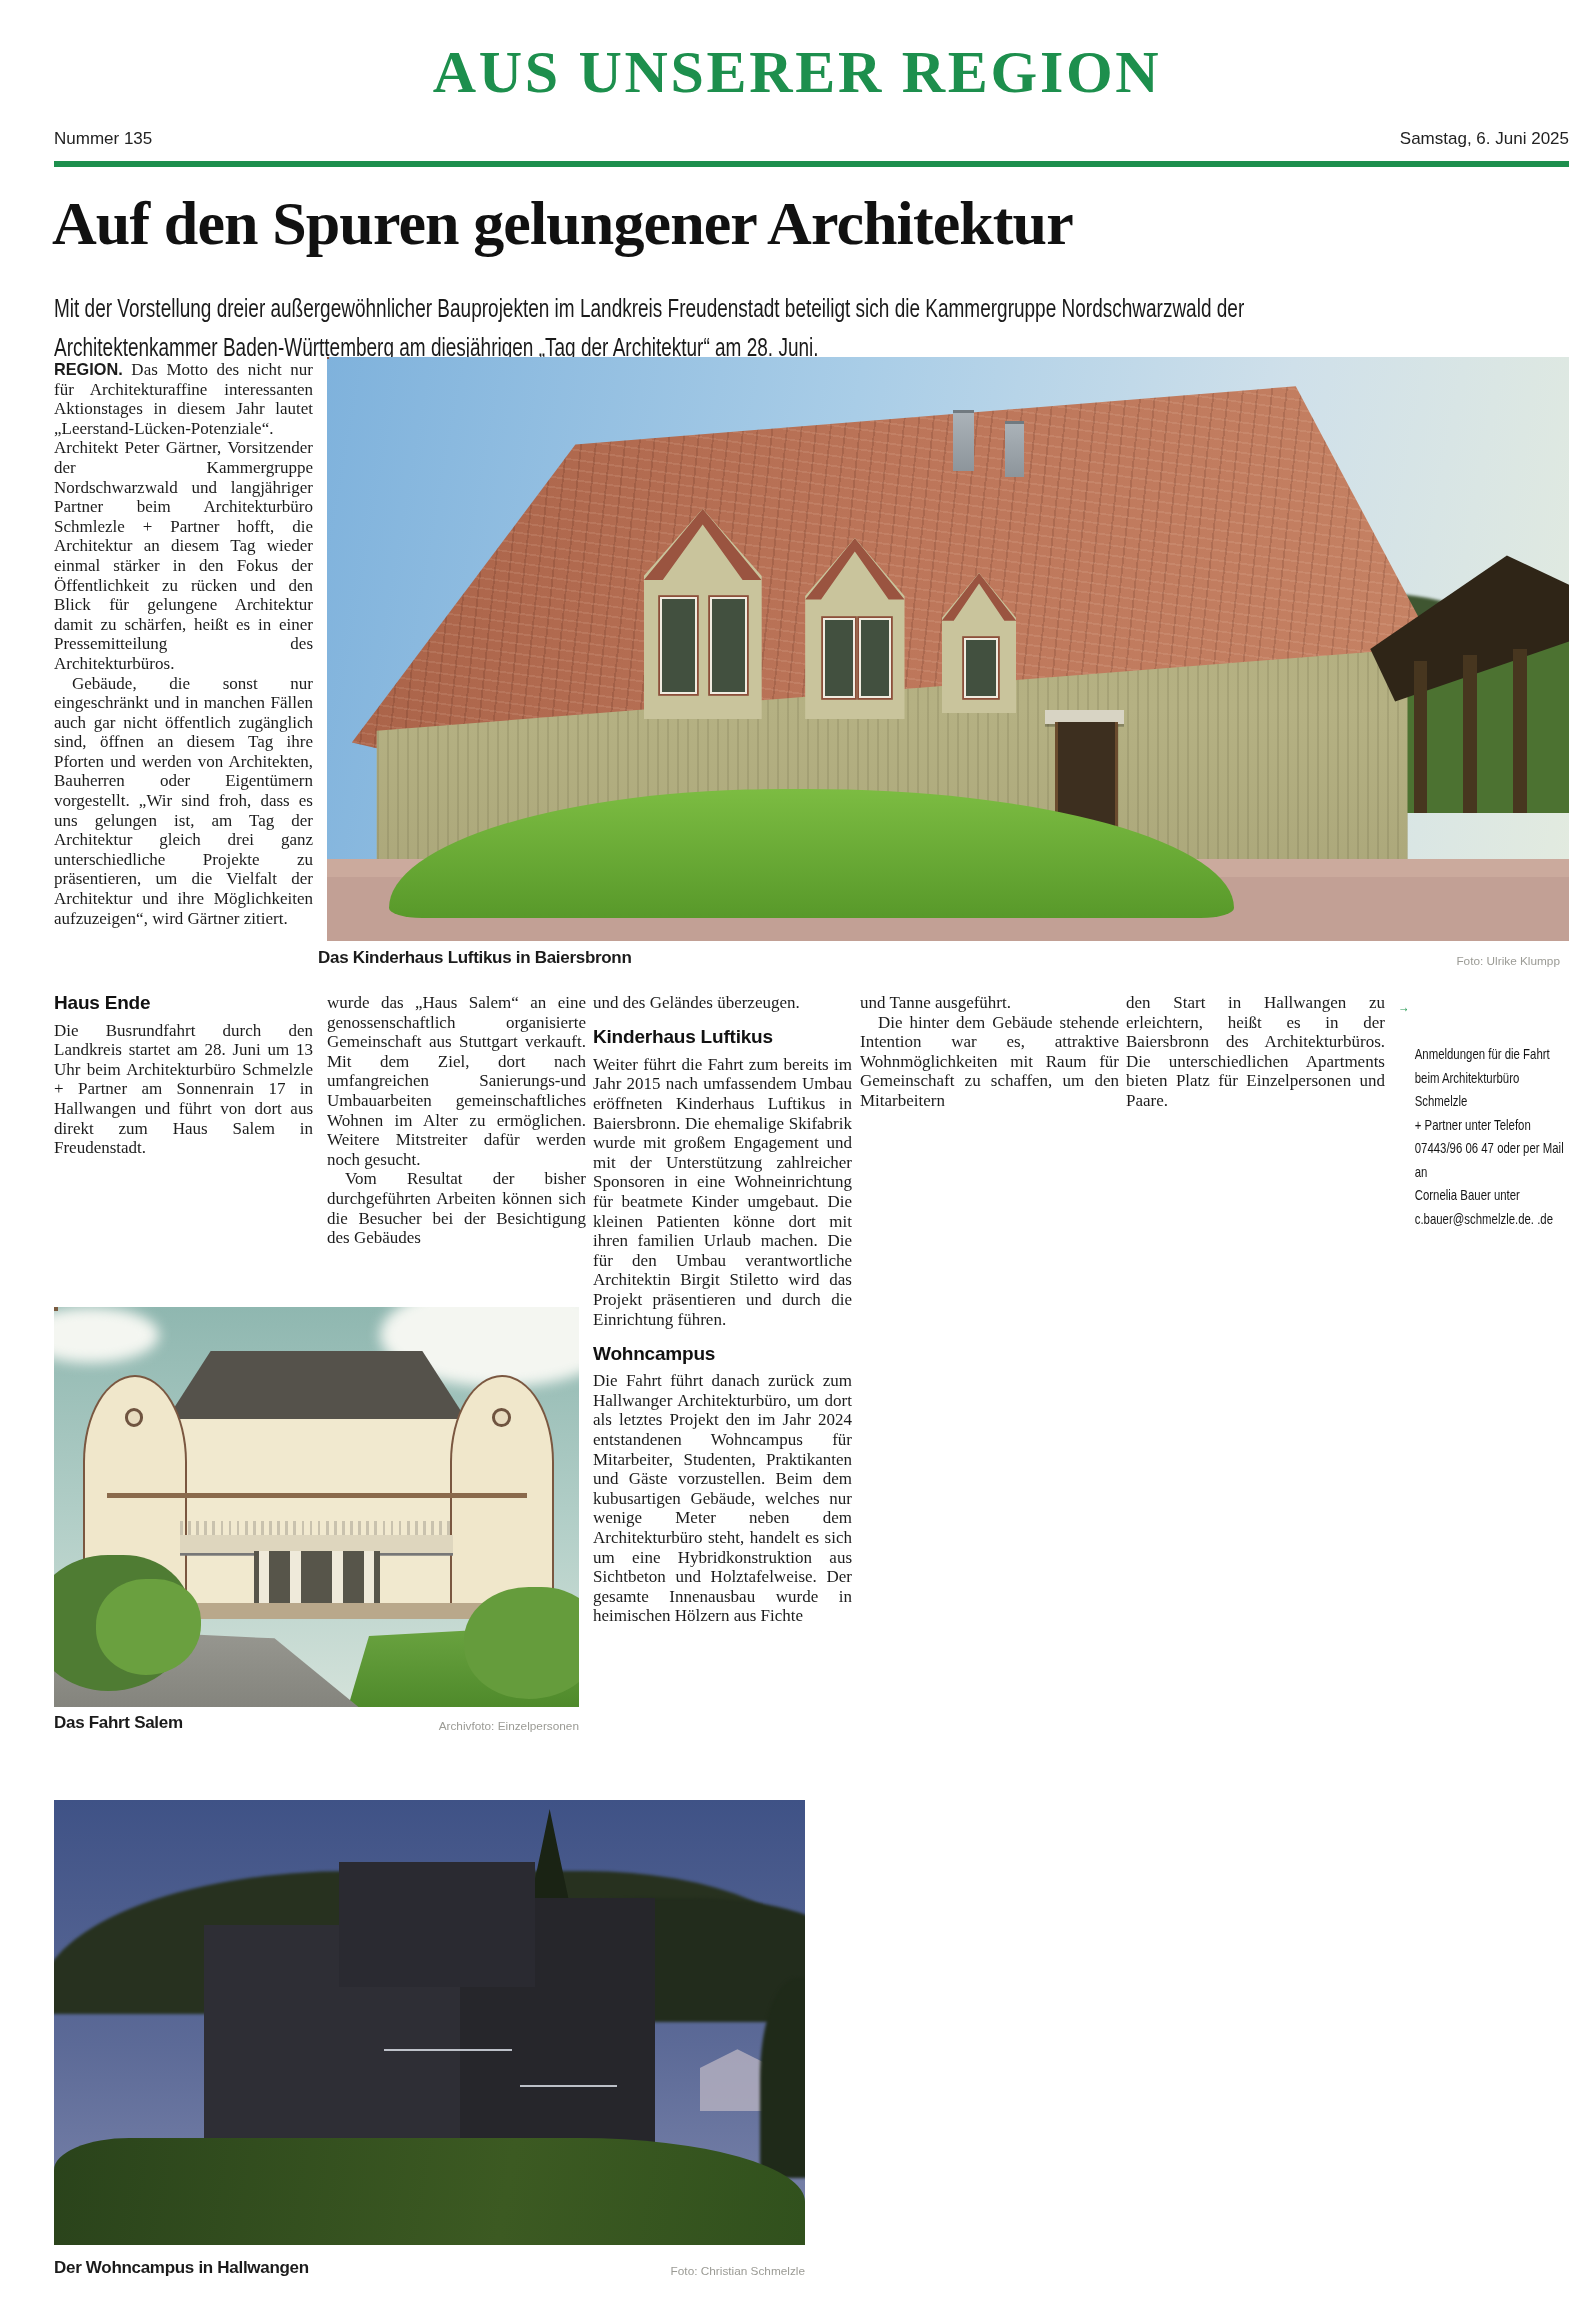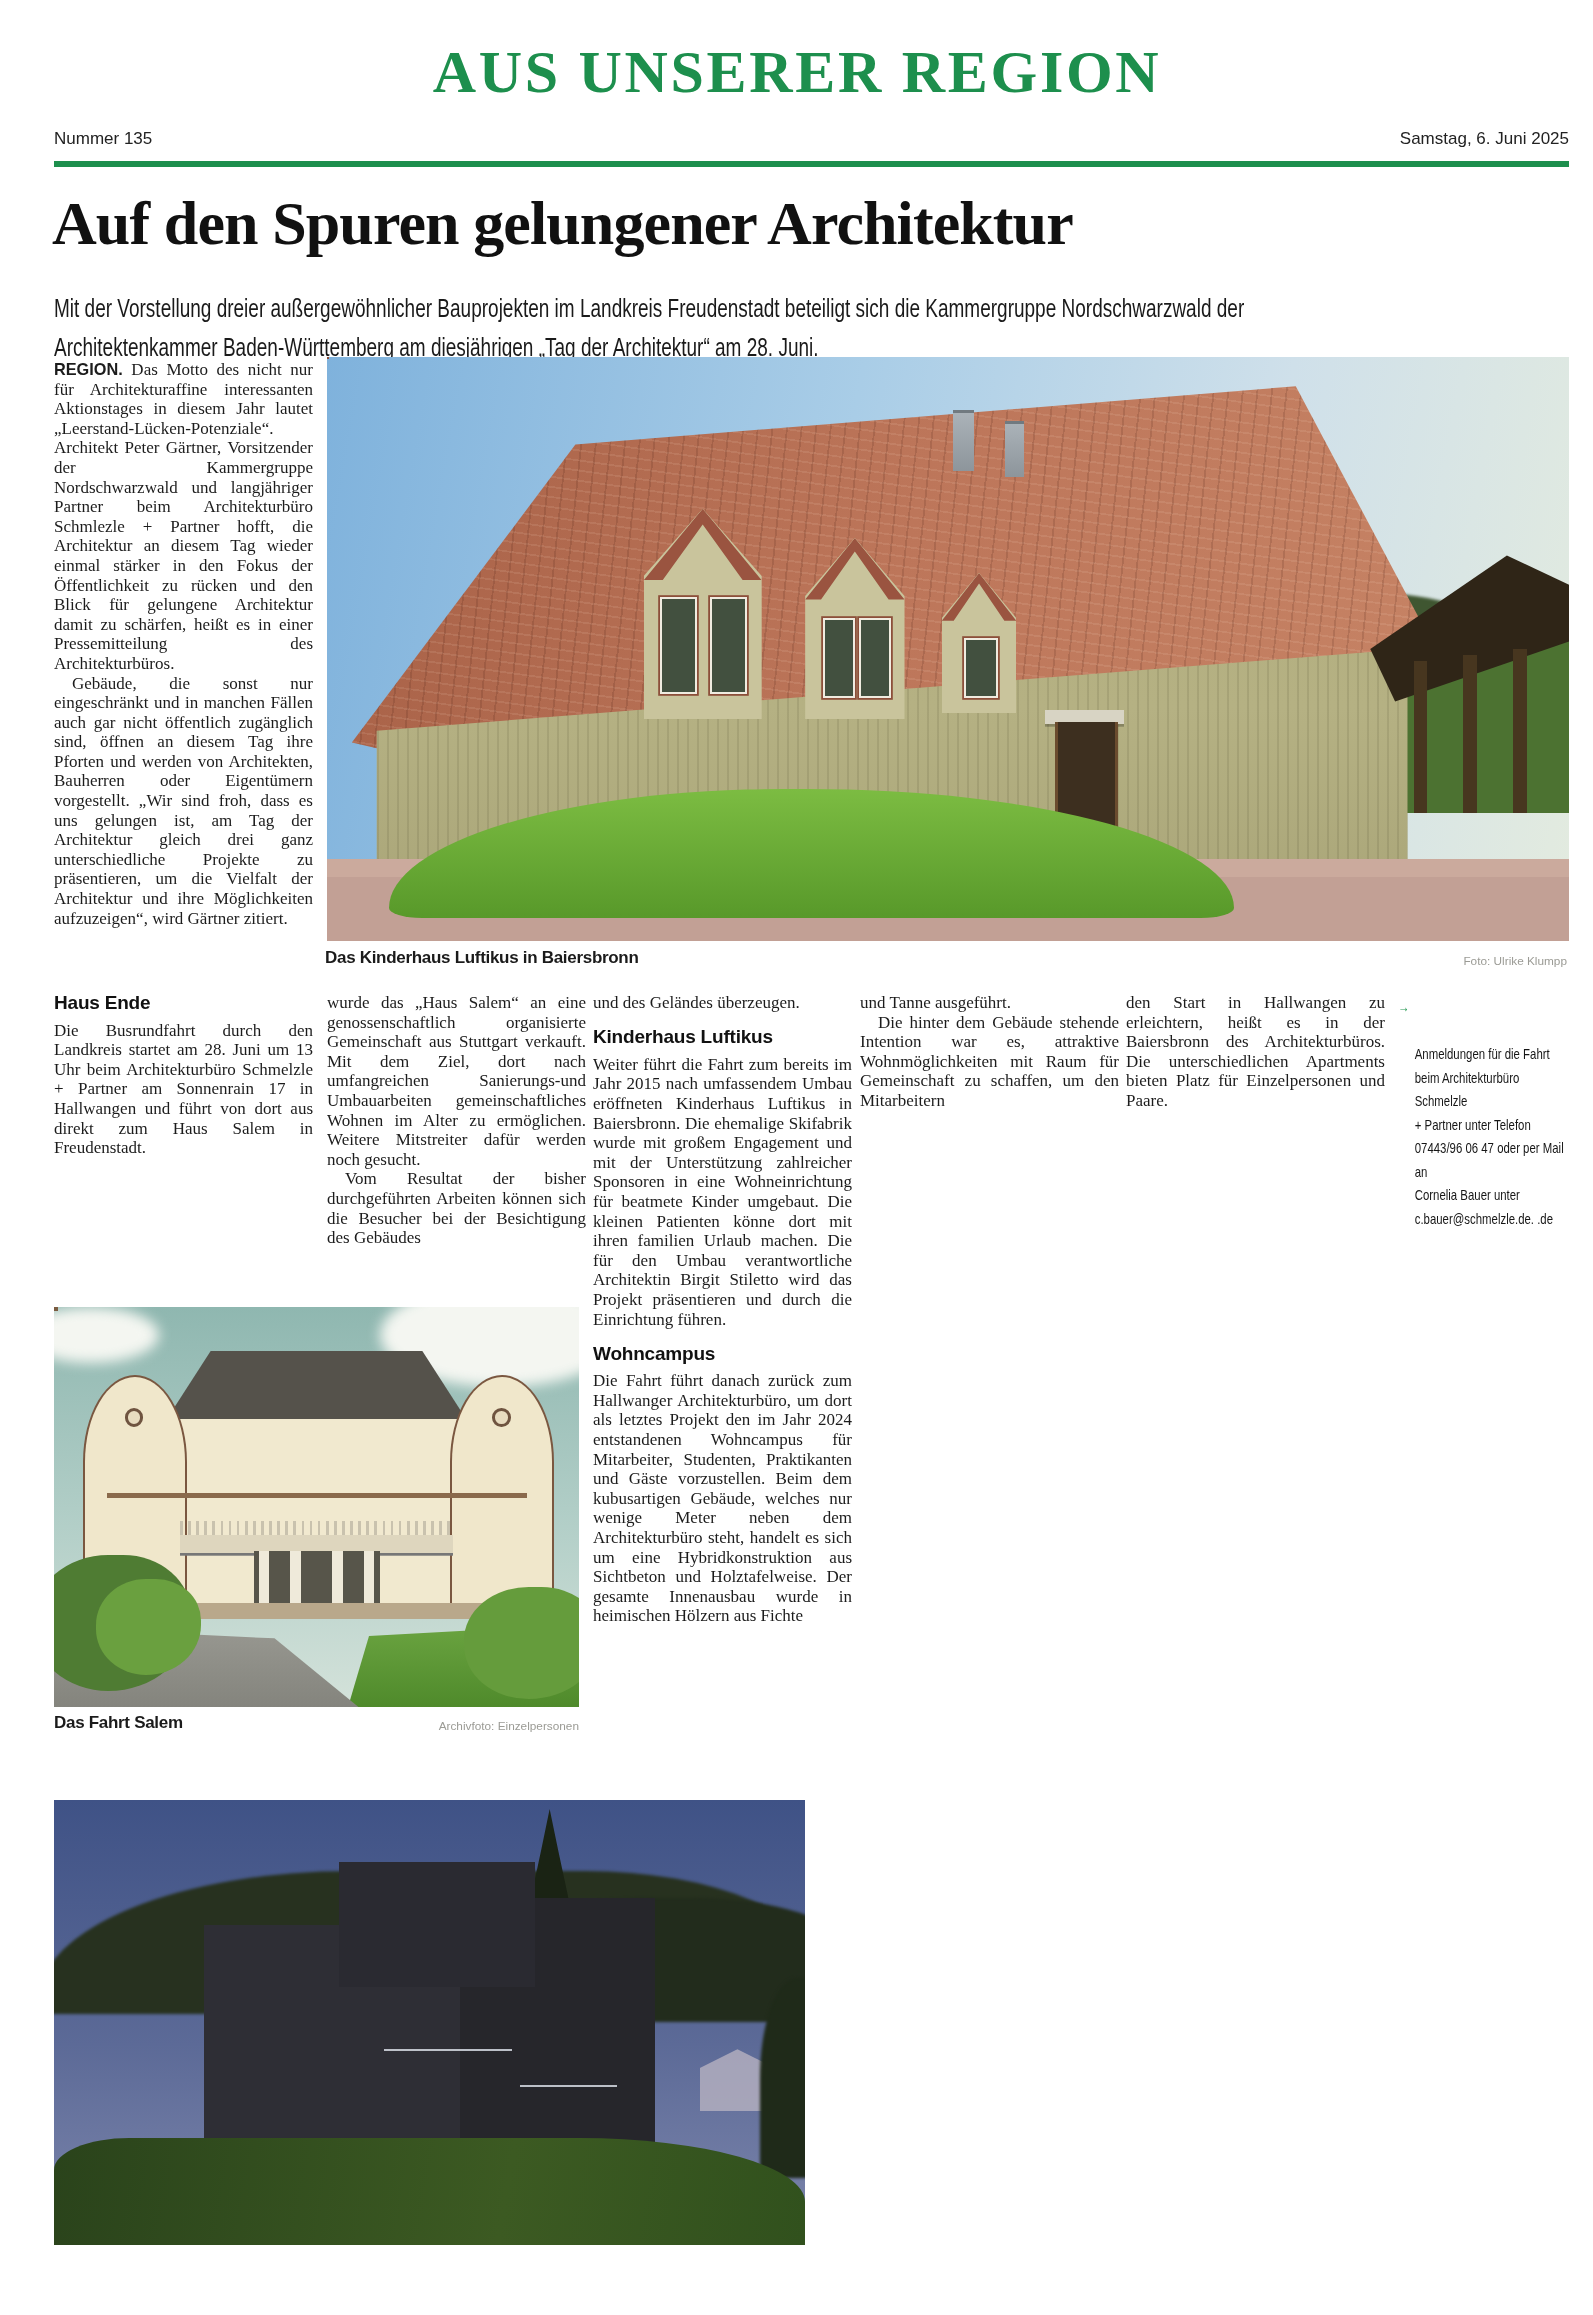--- a/index.html
+++ b/index.html
@@ -192,21 +192,21 @@
         <div class="leaf" style="left: -4%; top: -6%; width: 26%; height: 28%; transform: rotate(-12deg);"></div>
         <div class="leaf" style="left: 17%; top: -8%; width: 17%; height: 18%; transform: rotate(8deg);"></div>
         <div class="leaf" style="left: 33%; top: -7%; width: 24%; height: 17%; transform: rotate(-4deg);"></div>
         <div class="leaf" style="left: 62%; top: -10%; width: 32%; height: 32%; transform: rotate(10deg);"></div>
         <div class="leaf" style="left: 84%; top: 6%; width: 24%; height: 42%; transform: rotate(-8deg);"></div>
         <div class="leaf" style="left: 89%; top: 40%; width: 16%; height: 32%; transform: rotate(6deg);"></div>
         <div class="leaf" style="left: 9%; top: 16%; width: 8%; height: 11%; transform: rotate(-20deg);"></div>
         <div class="leaf" style="left: 24%; top: 10%; width: 6%; height: 8%; transform: rotate(14deg);"></div>
       </div>
   </div>
-  <div class="caprow" style="left:325px;top:948px;width:1242px;gap:36px;">
+  <div class="caprow" style="left:318px;top:948px;width:1242px;gap:36px;">
     <span class="caption">Das Kinderhaus Luftikus in Baiersbronn</span>
     <span class="credit">Foto: Ulrike Klumpp</span>
   </div>
 
   <div class="col" style="left:54px;top:993px;height:309px;">
     <h3 class="subhead">Haus Ende</h3>
     <p>Die Busrundfahrt durch den Landkreis startet am 28. Juni um 13 Uhr beim Architekturbüro Schmelzle + Partner am Sonnenrain 17 in Hallwangen und führt von dort aus direkt zum Haus Salem in Freudenstadt.</p>
   </div>
 
   <div class="col" style="left:327px;top:993px;height:312px;">
@@ -315,15 +315,19 @@
         <div class="p3-glow" style="left: 60%; top: 70%; width: 10%; height: 17%;"></div>
         <div class="p3-glow" style="left: 72%; top: 70%; width: 8%; height: 15%;"></div>
         <div class="p3-glow" style="left: 23%; top: 38%; width: 2.5%; height: 16%; opacity: 0.7;"></div>
         <div class="p3-glow" style="left: 25%; top: 14%; width: 2.5%; height: 10%; opacity: 0.6;"></div>
       </div>
     <div class="p3-rail" style="left:44%;top:56%;width:17%;height:1.8px;"></div>
     <div class="p3-rail" style="left:62%;top:64%;width:13%;height:1.8px;"></div>
     <div class="p3-tree-r"></div>
     <div class="p3-lawn"></div>
   </div>
+  <div class="caprow" style="left:54px;top:2258px;width:751px;">
+    <span class="caption">Der Wohncampus in Hallwangen</span>
+    <span class="credit">Foto: Christian Schmelzle</span>
+  </div>
 
 </div>
 
 
 </body></html>

